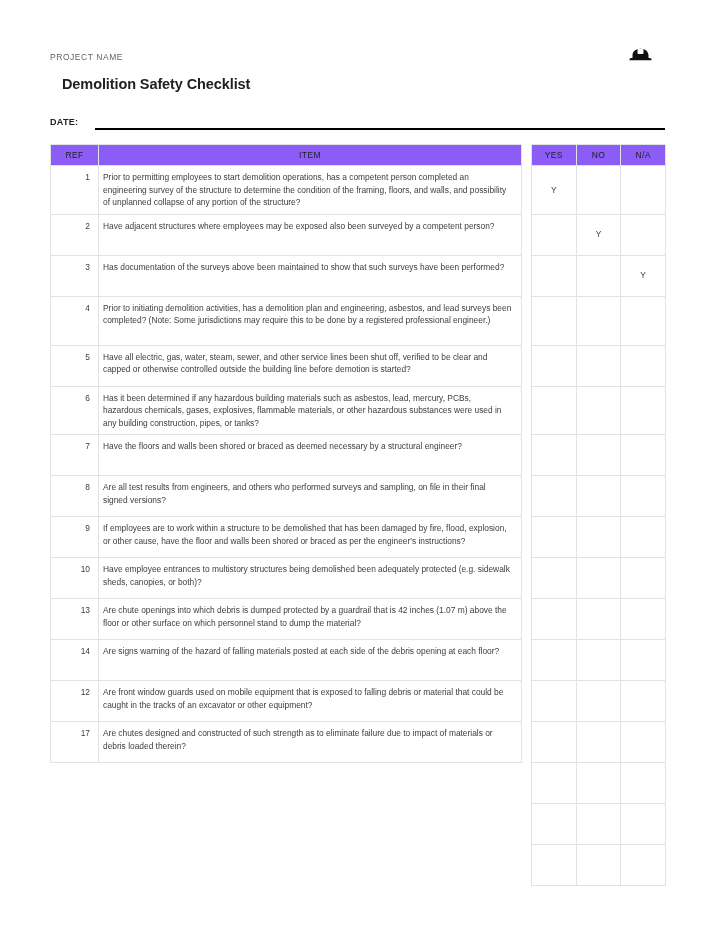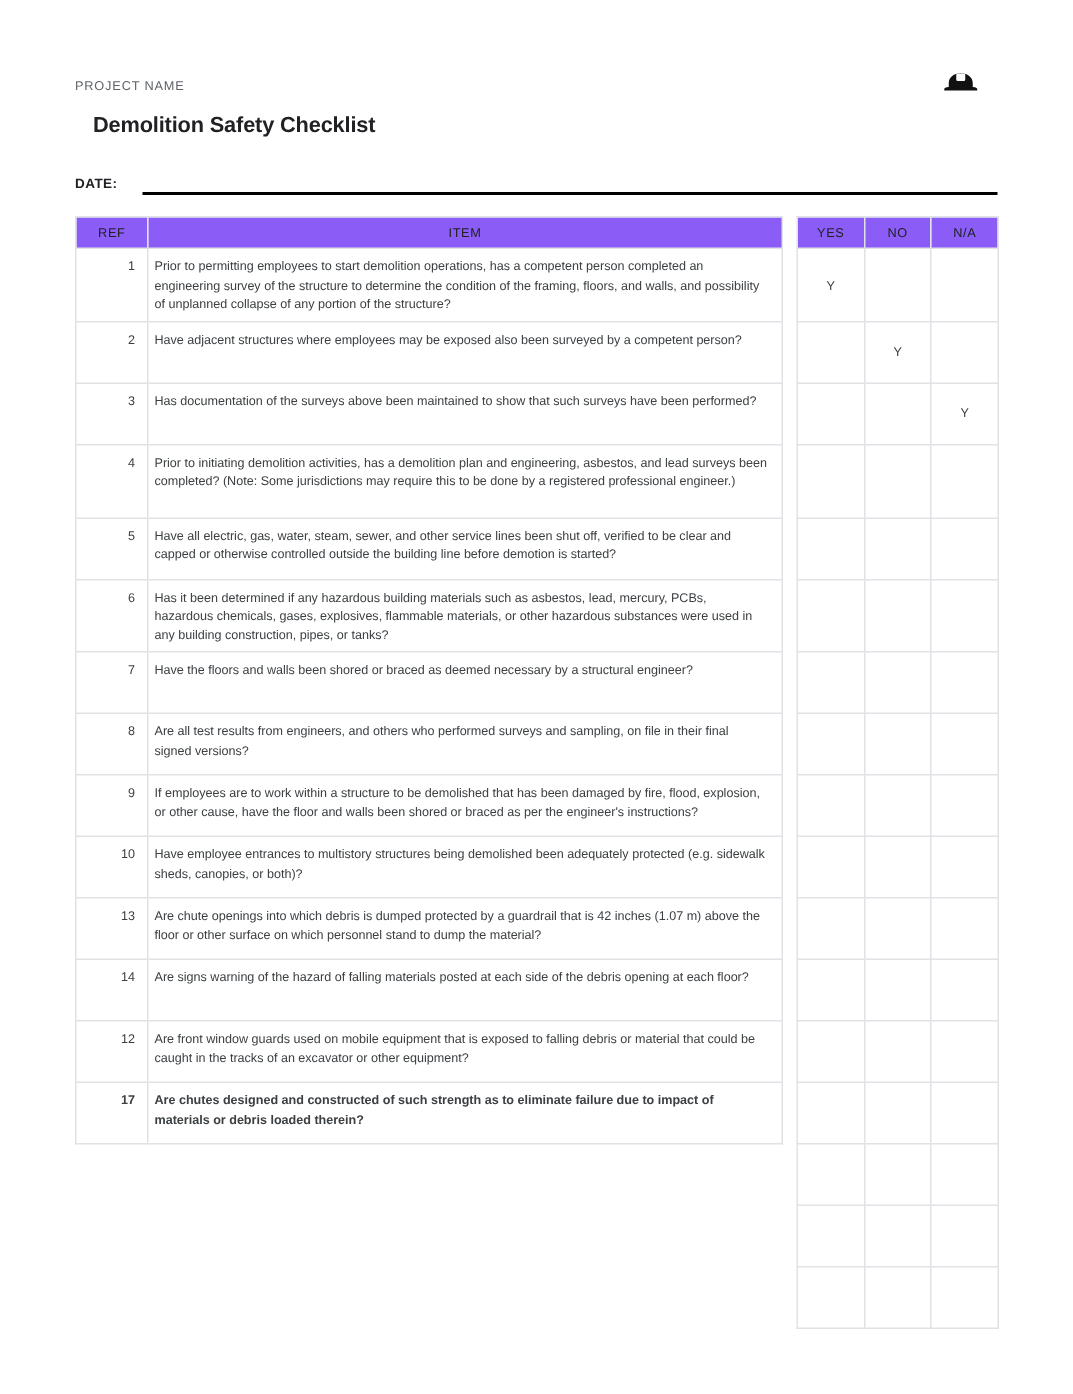--- a/index.html
+++ b/index.html
@@ -236,21 +236,21 @@
               <td class="item-cell">Are chute openings into which debris is dumped protected by a guardrail that is 42 inches (1.07 m) above the floor or other surface on which personnel stand to dump the material?</td>
             </tr>
             <tr style="height: 41px;">
               <td class="ref-cell">14</td>
               <td class="item-cell">Are signs warning of the hazard of falling materials posted at each side of the debris opening at each floor?</td>
             </tr>
             <tr style="height: 41px;">
               <td class="ref-cell">12</td>
               <td class="item-cell">Are front window guards used on mobile equipment that is exposed to falling debris or material that could be caught in the tracks of an excavator or other equipment?</td>
             </tr>
-            <tr style="height: 41px; font-weight: bold;">
+            <tr style="height: 41px;">
               <td class="ref-cell">17</td>
               <td class="item-cell">Are chutes designed and constructed of such strength as to eliminate failure due to impact of materials or debris loaded therein?</td>
             </tr>
           </tbody>
       </table>
     </div>
 
     <div class="gap"></div>
 
     <div class="right-table-wrap">

